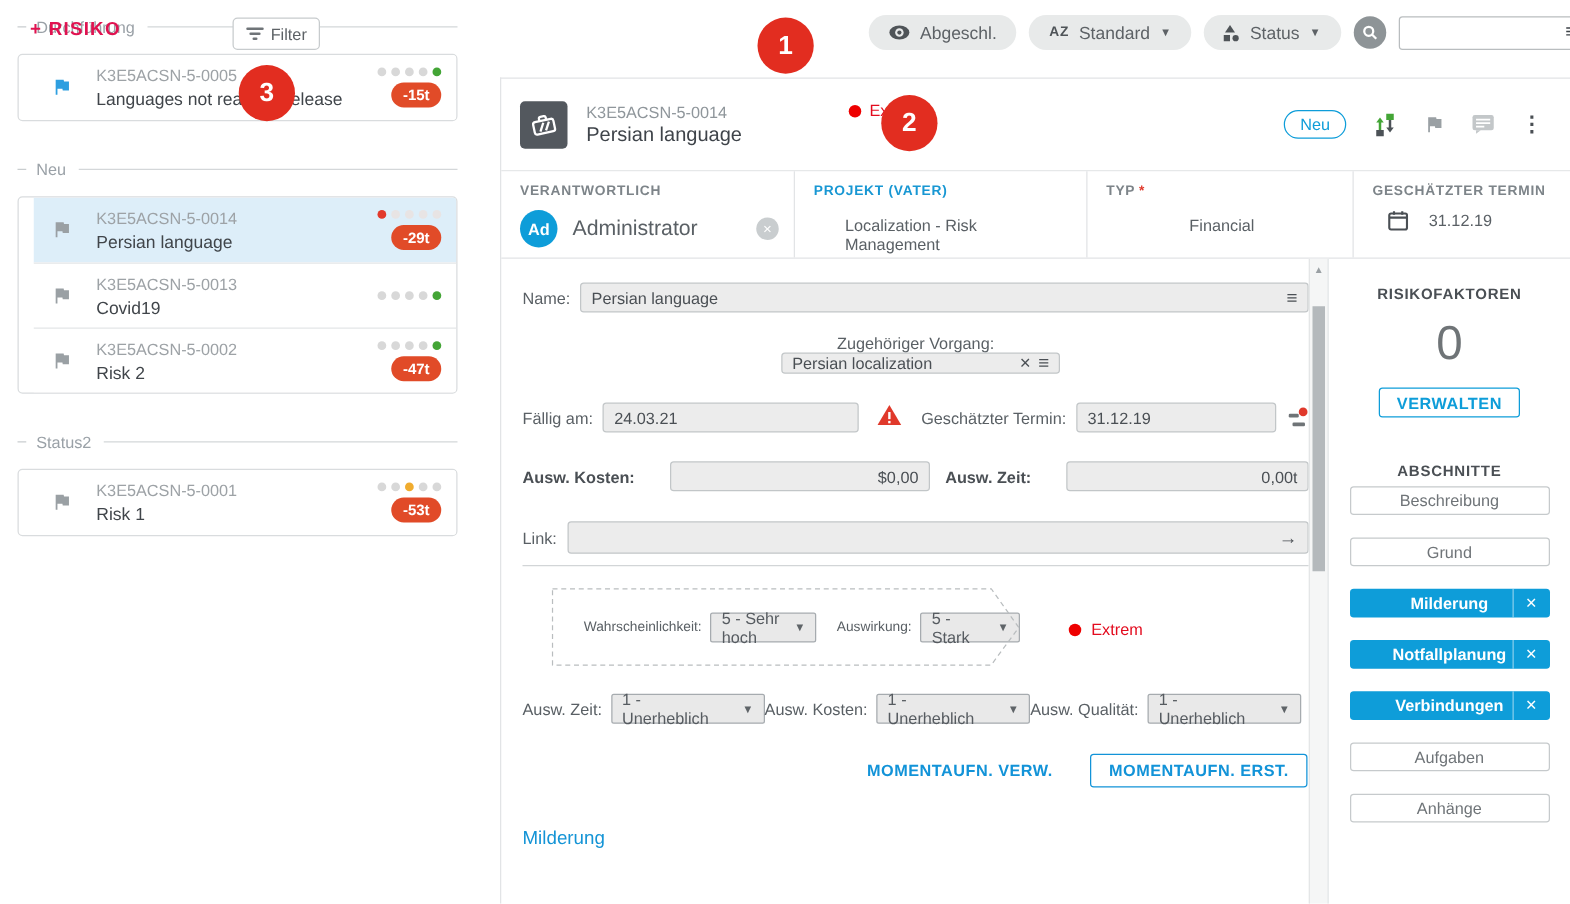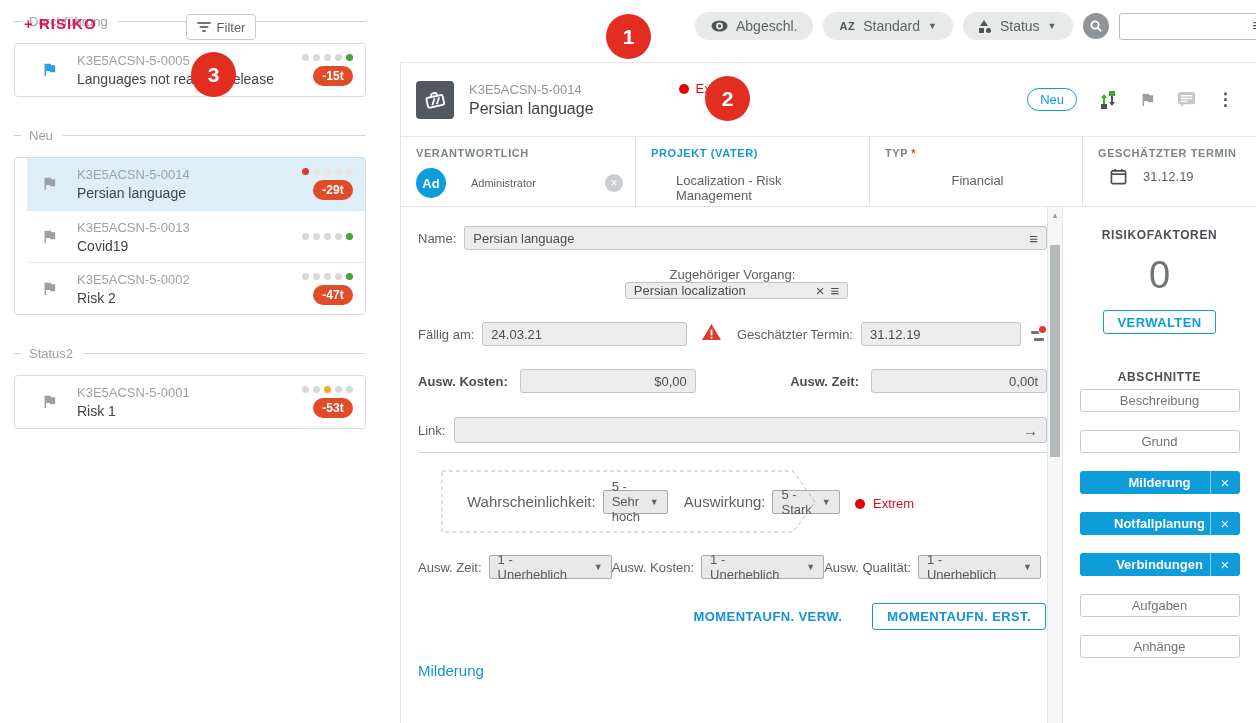--- a/index.html
+++ b/index.html
@@ -80,21 +80,21 @@
   .field-row { height:70px; border-bottom:1px solid #e2e4e6; display:flex; }
   .fcol { padding:10px 12px 0 15px; position:relative; }
   .fcol + .fcol { border-left:1px solid #e2e4e6; }
   .fcol1 { width:234px; } .fcol2 { width:234px; } .fcol3 { width:213px; } .fcol4 { flex:1; }
   .flabel { font-size:11px; font-weight:bold; letter-spacing:0.6px; color:#7d8489; }
   .flabel.blue { color:#1897d3; }
   .req { color:#e0392b; margin-left:3px; }
   .fvalue-row { display:flex; align-items:center; margin-top:9px; }
   .avatar { width:30px; height:30px; border-radius:50%; background:#0e9dd9; color:#fff; font-size:13px;
             font-weight:bold; display:flex; align-items:center; justify-content:center; }
-  .fname { margin-left:25px; font-size:11px; color:#5a6065; }
+  .fname { margin-left:12px; font-size:17px; color:#5a6065; }
   .clear-circle { margin-left:auto; width:18px; height:18px; border-radius:50%; background:#c9cdcf;
                   color:#fff; font-size:12px; display:flex; align-items:center; justify-content:center; cursor:pointer; }
   .fvalue-center { margin-top:14px; font-size:13px; color:#5a6065; text-align:center; }
   .fvalue-left25 { margin-top:14px; font-size:13px; color:#5a6065; padding-left:25px; }
   .termin-row { display:flex; align-items:center; gap:16px; margin-top:9px; padding-left:12px; font-size:13px; color:#5a6065; }
 
   .content-row { display:flex; height:516px; }
   .form-col { width:646px; padding:0 0 0 17px; }
   .scroll-col { width:16px; background:#f5f6f6; border-left:1px solid #e4e6e7; border-right:1px solid #e4e6e7; position:relative; }
   .scroll-up { position:absolute; top:4px; left:0; width:100%; text-align:center; font-size:8px; color:#9aa0a4; cursor:pointer; }
@@ -117,35 +117,35 @@
   .row-dates .ibox.d1 { width:205px; margin-left:8px; }
   .row-dates .ibox.d2 { width:160px; margin-left:8px; }
   .warn { margin-left:14px; }
   .gap { flex:1; }
   .steps-ico { position:relative; width:18px; height:16px; margin-left:8px; }
   .steps-ico i { position:absolute; background:#6f7477; border-radius:1px; }
   .steps-ico .s1 { left:2px; top:5px; width:8px; height:3px; }
   .steps-ico .s2 { left:5px; bottom:1px; width:10px; height:3px; }
   .steps-ico .rd { position:absolute; right:1px; top:0; width:7px; height:7px; background:#e0392b; border-radius:50%; }
   .row-costs { margin-top:23px; }
-  .row-costs .ibox { width:176px; margin-left:12px; }
+  .row-costs .ibox { width:208px; margin-left:28px; }
   .row-link { margin-top:24px; }
   .row-link .ibox { flex:1; margin-left:9px; height:26px; }
   .arrow-r { color:#4a4f54; font-size:15px; }
 
   .sec-heading { margin-top:36px; font-size:15px; color:#1494d6; }
   .sec-rule { margin-top:9px; height:1px; background:#d2d5d7; }
 
   .risk-arrow-box { position:relative; margin-top:17px; margin-left:23px; width:375px; height:63px;
                     display:flex; align-items:center; padding-left:26px; }
   .risk-arrow-box svg.outline { position:absolute; inset:0; }
   .sel { height:24px; background:#e9e9e9; border:1px solid #a6abaf; border-radius:2px; display:flex;
          align-items:center; padding:0 8px; font-size:13px; color:#565b60; cursor:pointer; }
   .sel .caret { margin-left:auto; font-size:9px; color:#5f6468; padding-left:10px; }
-  .ab-lbl { font-size:15px; color:#5a6065; margin-right:7px; position:relative; }
+  .ab-lbl { font-size:11px; color:#5a6065; margin-right:7px; position:relative; }
   .extrem-inline { display:flex; align-items:center; gap:8px; position:absolute; left:437px; top:26px; }
 
   .row-impacts { margin-top:22px; display:flex; align-items:center; width:623px; }
   .row-impacts .sel { width:127px; }
   .row-impacts .flbl { margin-right:7px; }
   .row-impacts .sp { flex:1; }
 
   .row-snapshots { margin-top:24px; display:flex; align-items:center; justify-content:flex-end; width:628px; gap:30px; }
   .txt-btn { font-size:13px; font-weight:bold; letter-spacing:0.4px; color:#1293d8; cursor:pointer; background:none; border:none; }
   .out-btn { font-size:13px; font-weight:bold; letter-spacing:0.4px; color:#1293d8; cursor:pointer;

